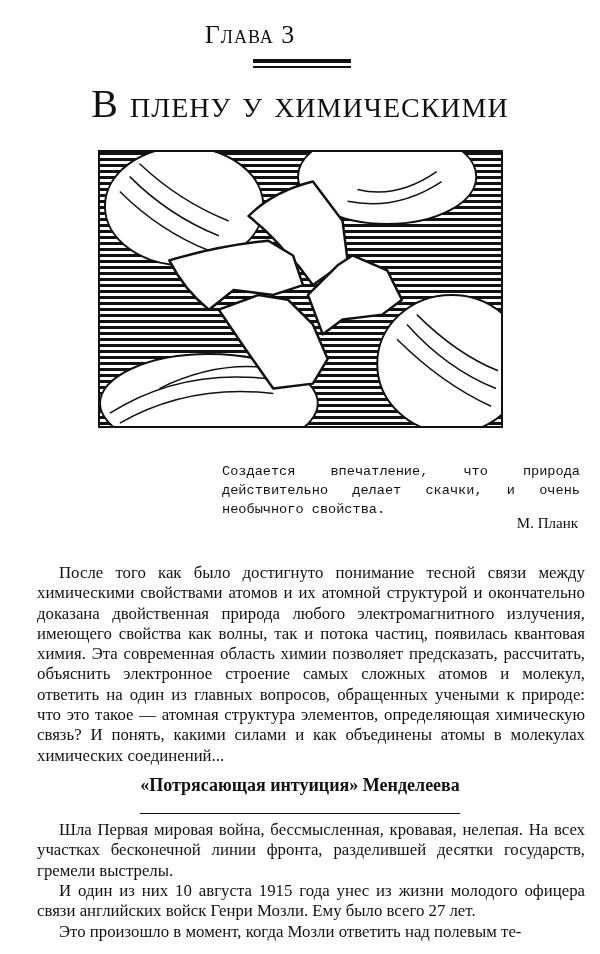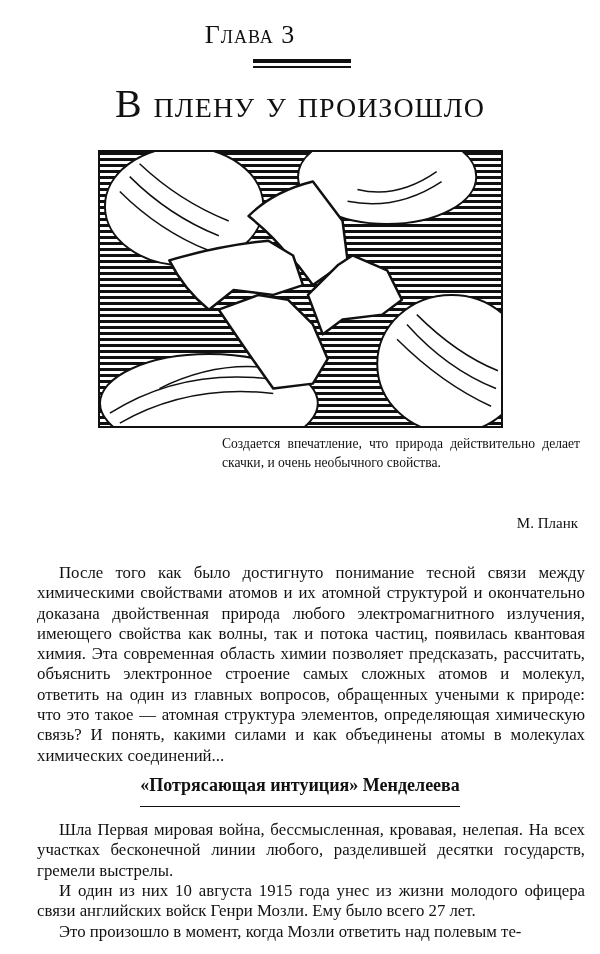--- a/index.html
+++ b/index.html
@@ -18,46 +18,46 @@
     font-size: 40px; letter-spacing: 1px; font-variant: small-caps;
   }
   .illustration {
     position: absolute; left: 98px; top: 150px; width: 405px; height: 278px;
     border: 2px solid #111; box-sizing: border-box;
     background: repeating-linear-gradient(180deg, #111 0 3px, #fff 3px 6px);
     overflow: hidden;
   }
   .illustration svg { display: block; width: 100%; height: 100%; }
   .epigraph {
-    position: absolute; left: 222px; top: 434px; width: 358px;
-    font-family: Liberation Serif, serif;
+    position: absolute; left: 222px; top: 462px; width: 358px;
+    font-family: Liberation Mono, monospace;
     font-size: 13.6px; line-height: 19px; text-align: justify;
   }
   .epigraph-author {
     position: absolute; right: 22px; top: 515px;
     font-size: 15px; 
   }
   .para {
     position: absolute; left: 27px; width: 548px;
     font-size: 16.8px; line-height: 20.3px; text-align: justify;
     text-indent: 22px; margin: 10px;
   }
   .section-heading {
     position: absolute; top: 775px; left: 0; width: 600px; text-align: center;
     font-size: 18px; font-weight: bold;
   }
-  .section-heading span { border-bottom: 1.5px solid #111; padding-bottom: 11px; }
+  .section-heading span { border-bottom: 1.5px solid #111; padding-bottom: 18px; }
 </style>
 </head>
 <body>
 
 <div class="chapter-label">Глава 3</div>
 <div class="rule-thick"></div>
 <div class="rule-thin"></div>
-<div class="chapter-title">В плену у произошло</div>
+<div class="chapter-title">В плену у химическими</div>
 
 <div class="illustration">
   <svg viewBox="0 0 405 278" preserveAspectRatio="none">
 
     <g fill="#fff" stroke="#111" stroke-width="2">
       <ellipse cx="85" cy="55" rx="80" ry="60"></ellipse>
       <ellipse cx="290" cy="25" rx="90" ry="48"></ellipse>
       <ellipse cx="355" cy="215" rx="75" ry="70"></ellipse>
       <ellipse cx="110" cy="255" rx="110" ry="50"></ellipse>
     </g>
@@ -86,15 +86,15 @@
 
 <div class="epigraph">Создается впечатление, что природа действительно делает скачки, и очень необычного свойства.</div>
 <div class="epigraph-author">М. Планк</div>
 
 <p class="para" style="top:553px;">После того как было достигнуто понимание тесной связи между химическими свойствами атомов и их атомной структурой и окончательно доказана двойственная природа любого электромагнитного излучения, имеющего свойства как волны, так и потока частиц, появилась квантовая химия. Эта современная область химии позволяет предсказать, рассчитать, объяснить электронное строение самых сложных атомов и молекул, ответить на один из главных вопросов, обращенных учеными к природе: что это такое — атомная структура элементов, определяющая химическую связь? И понять, какими силами и как объединены атомы в молекулах химических соединений...</p>
 
 <div class="section-heading">
   <span>«Потрясающая интуиция» Менделеева</span>
 </div>
 
-<p class="para" style="top:810px;">Шла Первая мировая война, бессмысленная, кровавая, нелепая. На всех участках бесконечной линии любого, разделившей десятки государств, гремели выстрелы.</p>
+<p class="para" style="top:810px;">Шла Первая мировая война, бессмысленная, кровавая, нелепая. На всех участках бесконечной линии фронта, разделившей десятки государств, гремели выстрелы.</p>
 <p class="para" style="top:871px;">И один из них 10 августа 1915 года унес из жизни молодого офицера связи английских войск Генри Мозли. Ему было всего 27 лет.</p>
 <p class="para" style="top:912px;">Это произошло в момент, когда Мозли ответить над полевым те-</p>
 
 </body></html>

